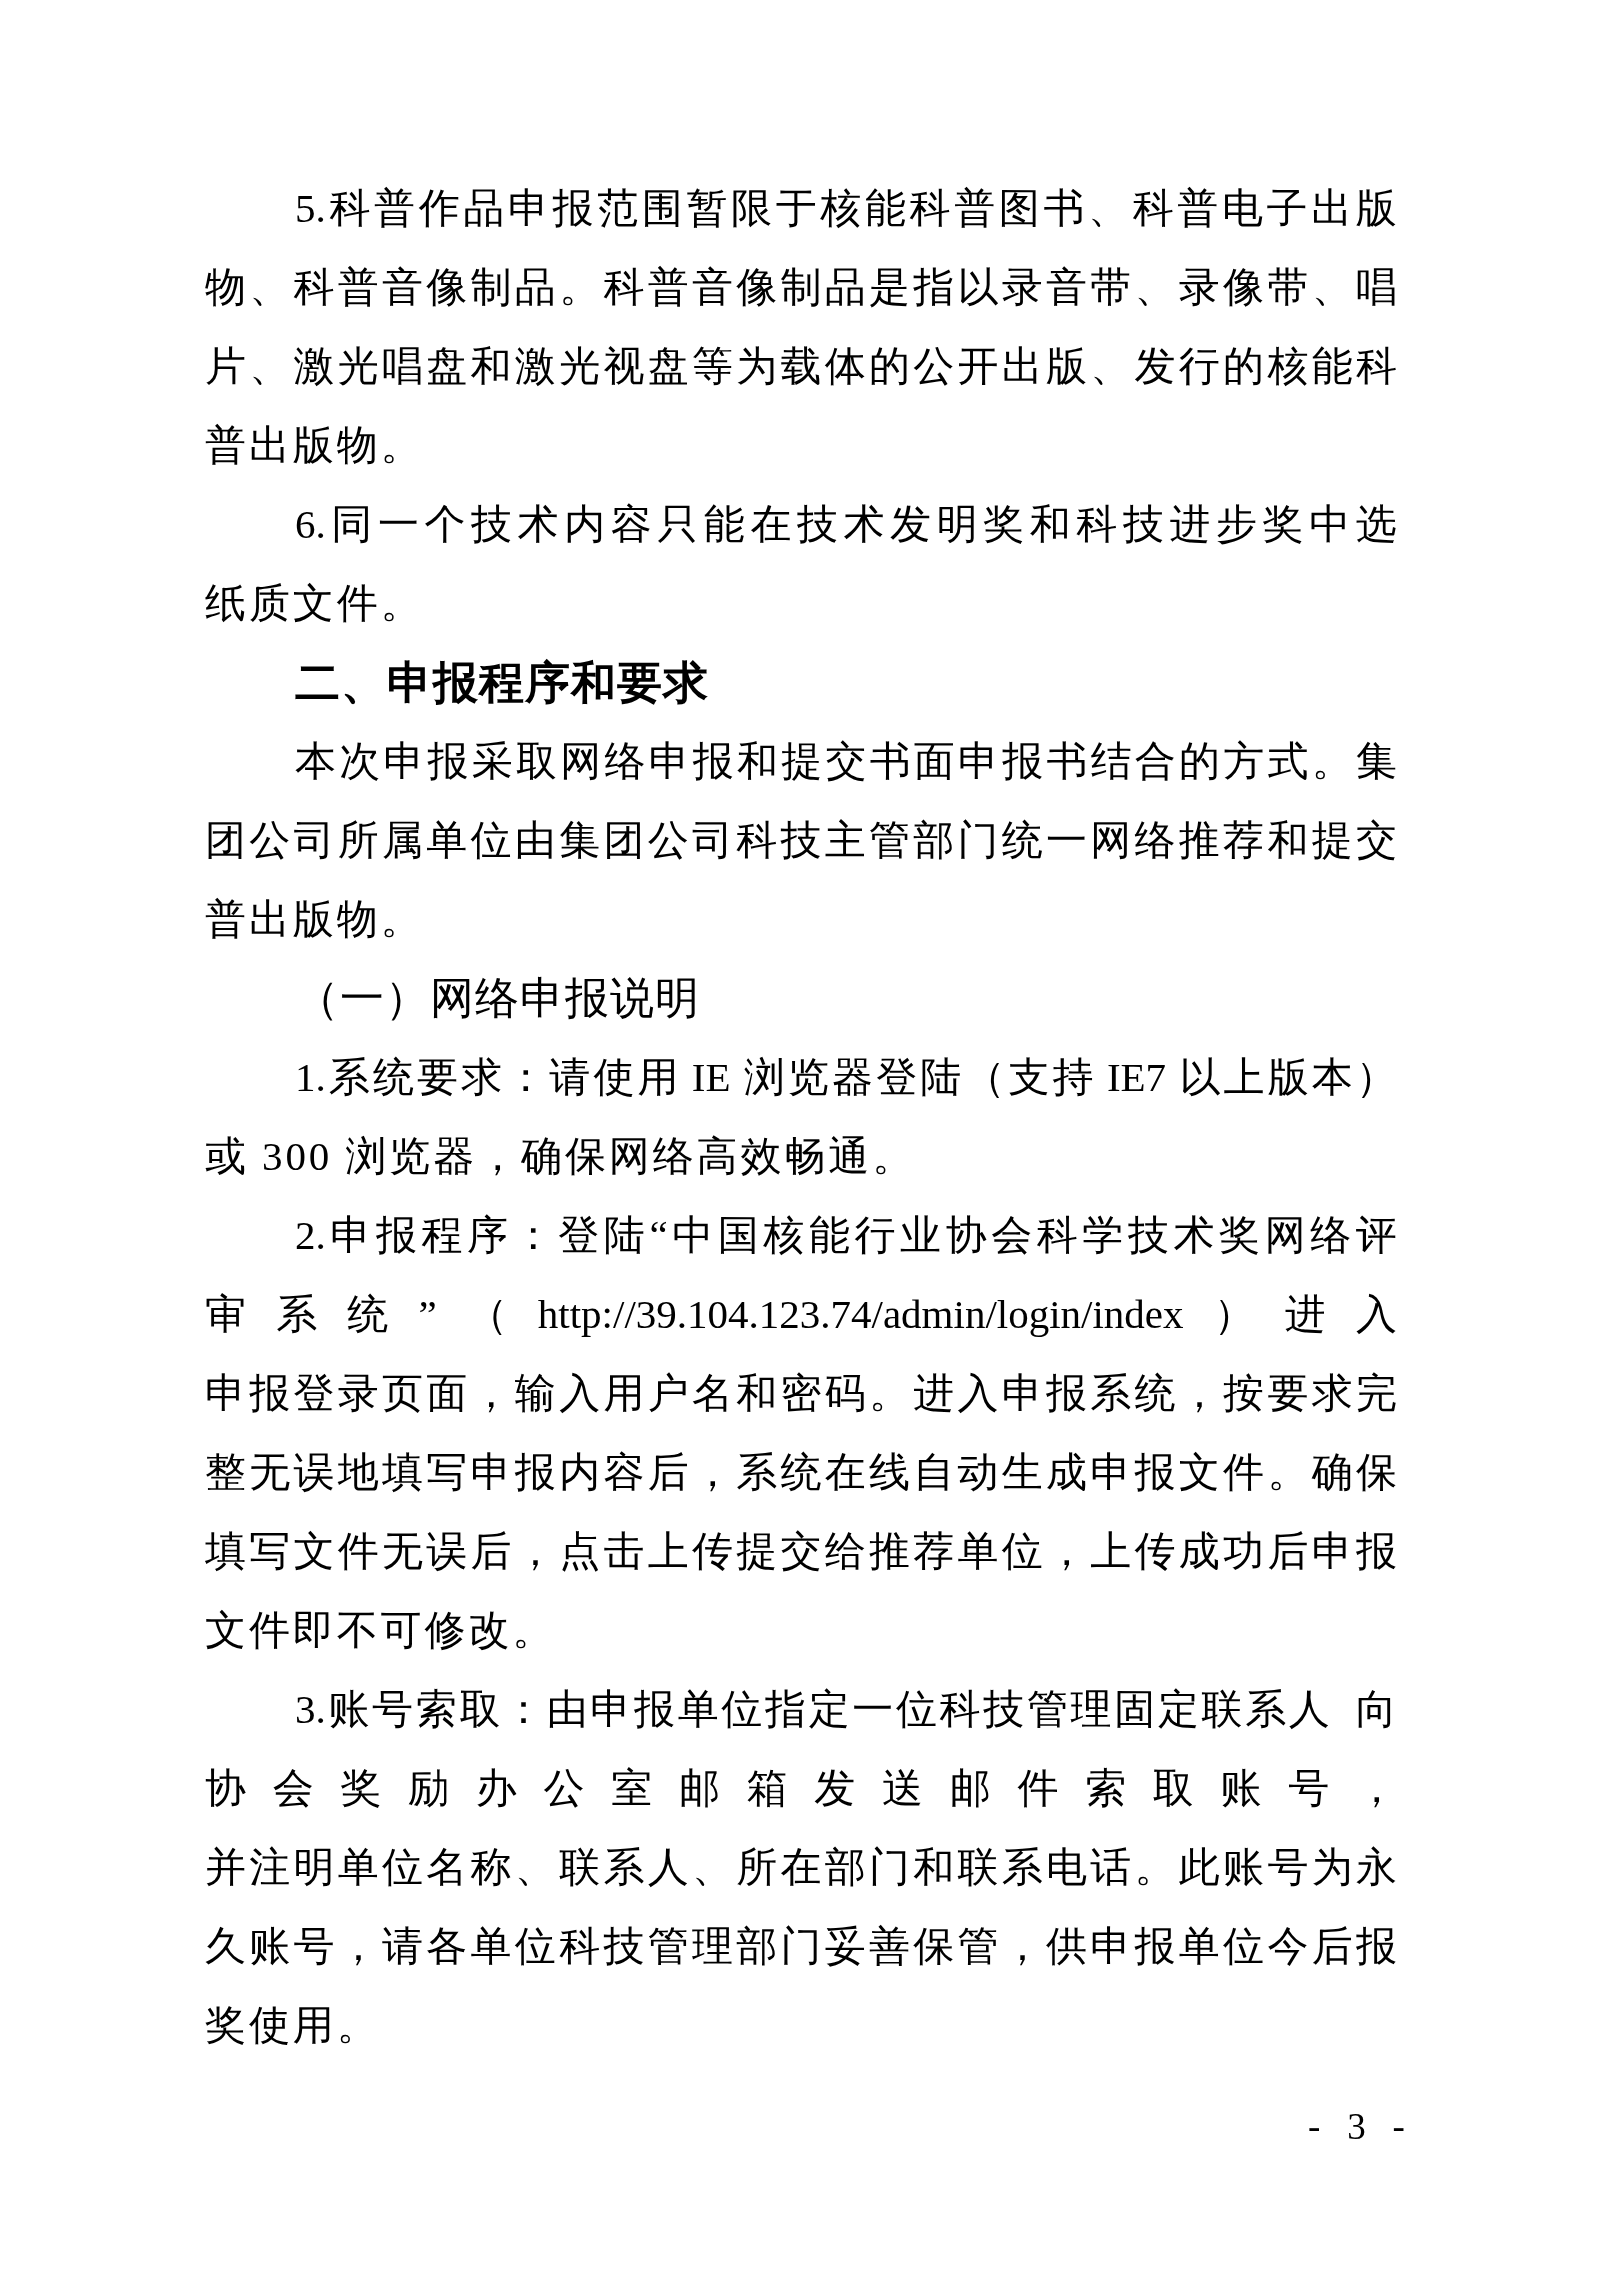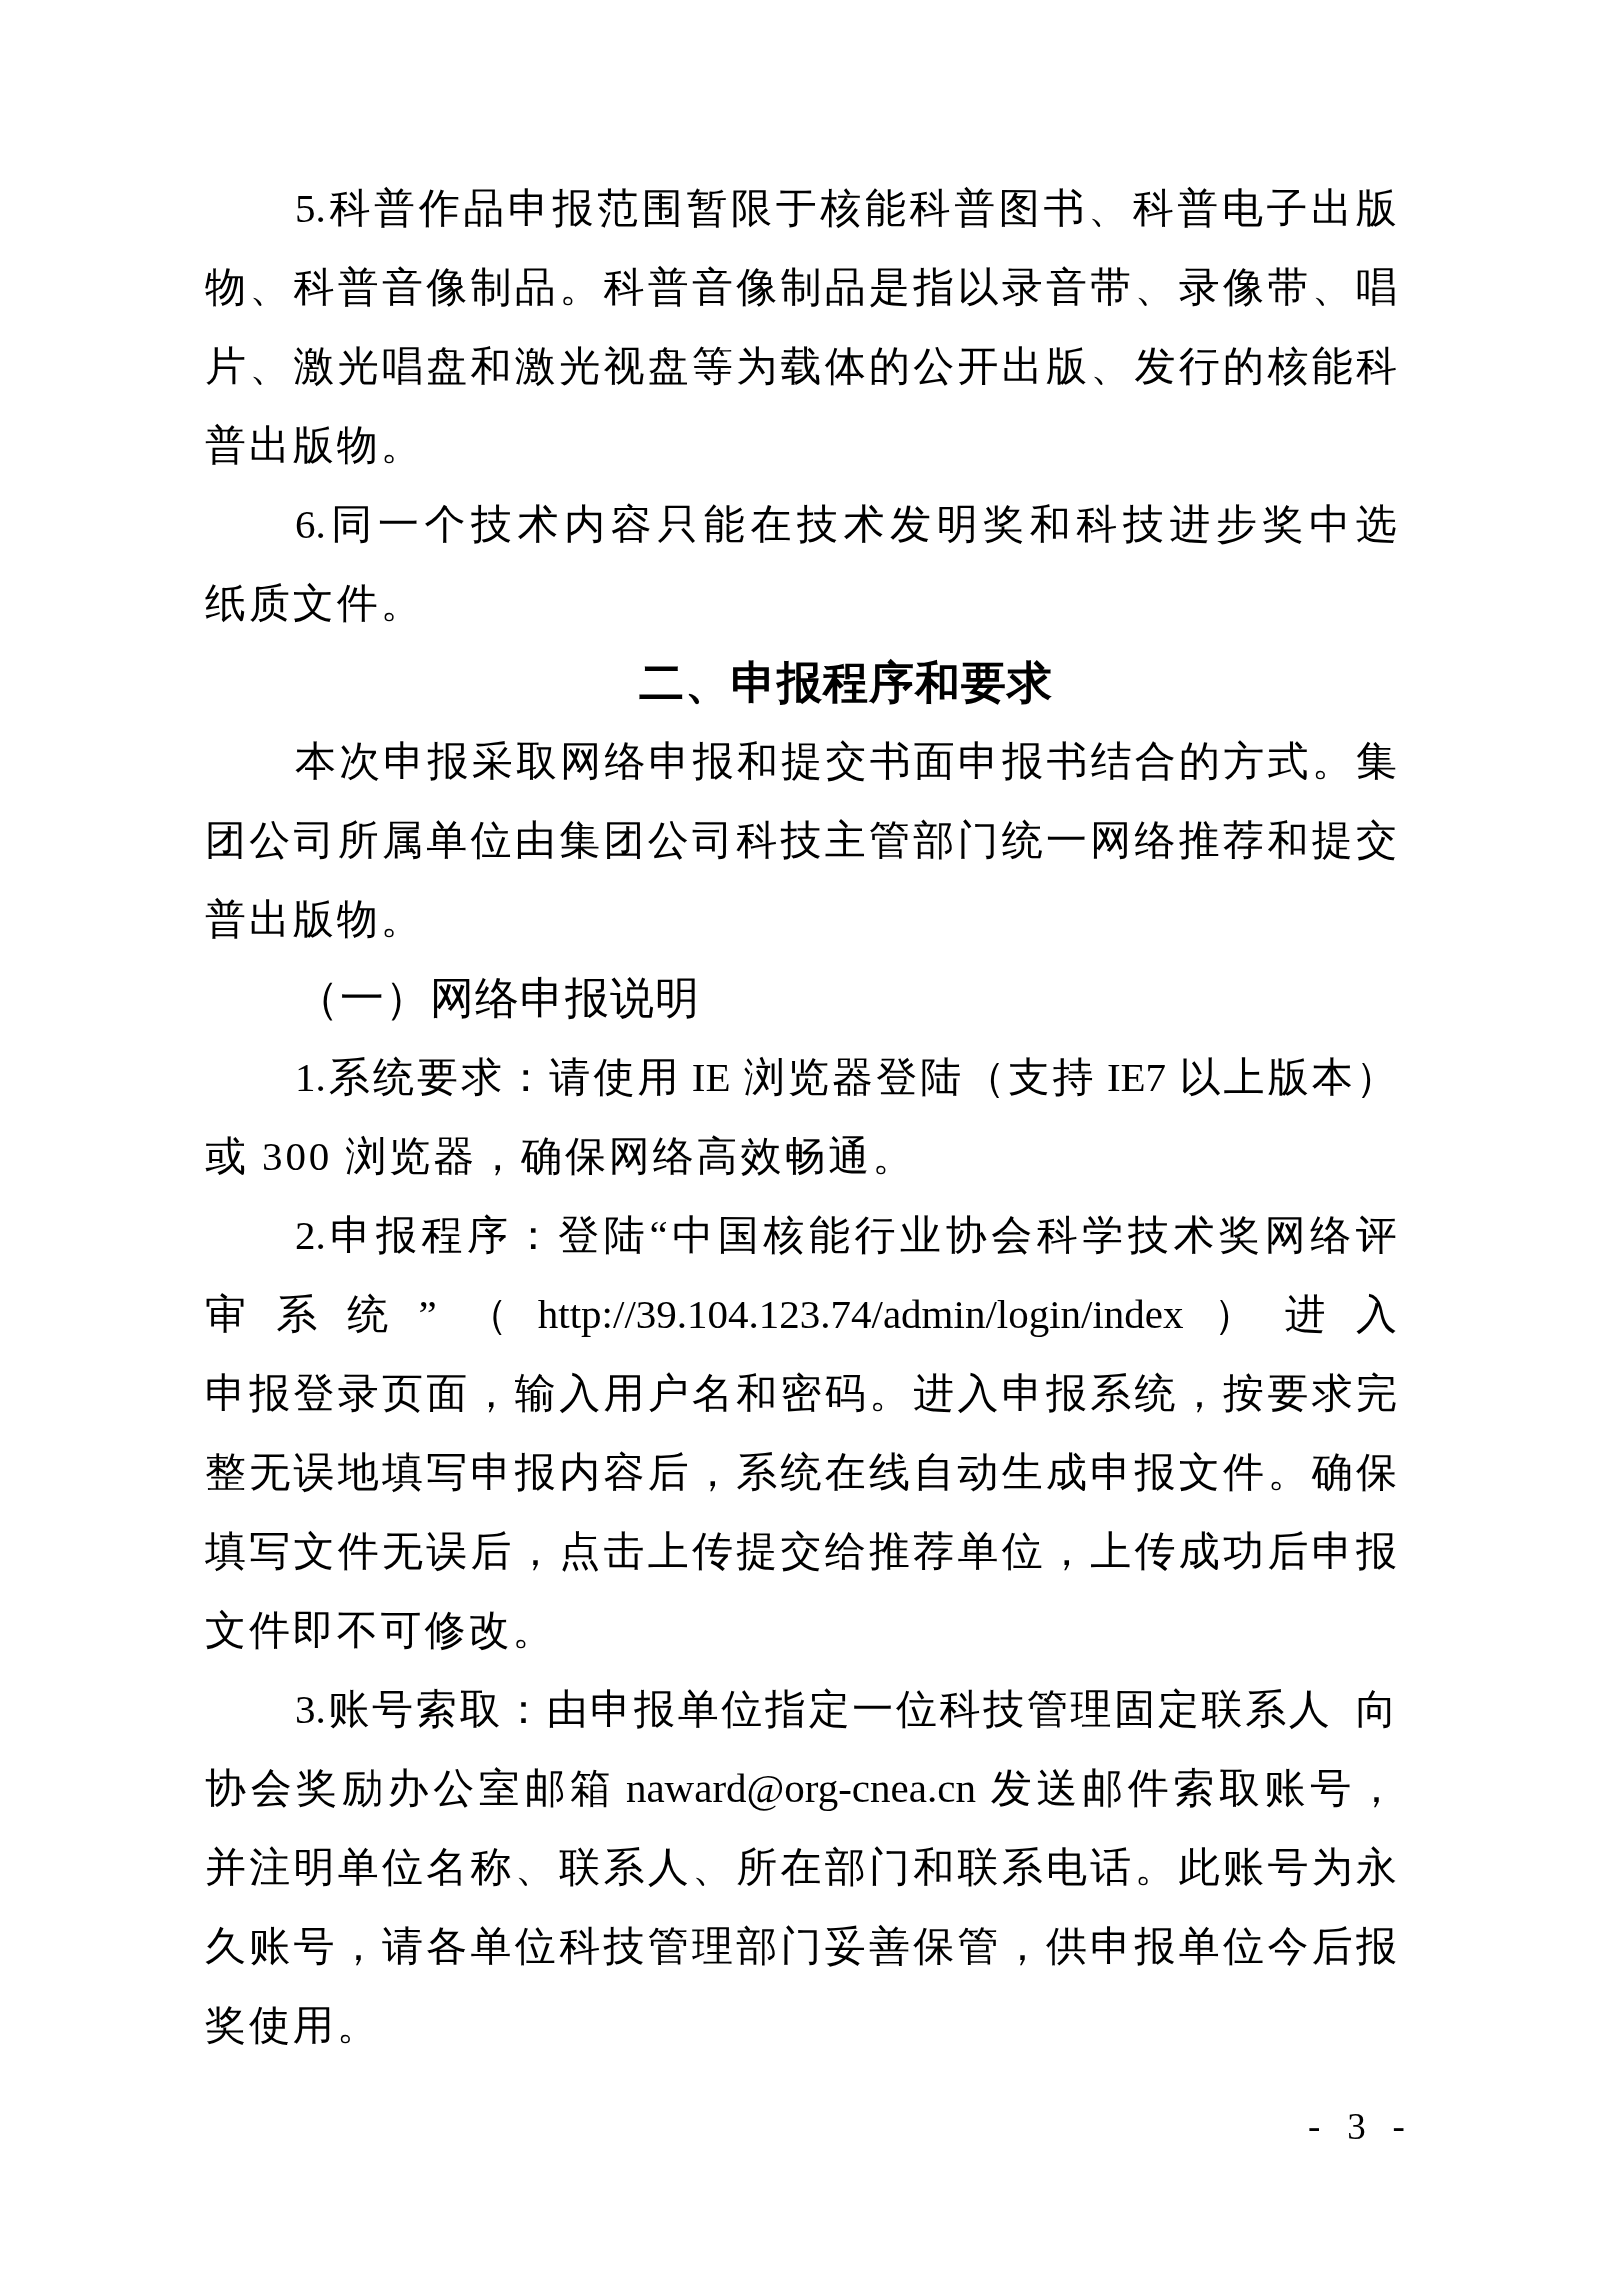--- a/index.html
+++ b/index.html
@@ -40,21 +40,20 @@
     line-height: 79px;
   }
   .line.indent {
     padding-left: 90px;
   }
   .line.heading {
     font-family: "Liberation Sans", "DejaVu Sans", sans-serif;
     font-weight: 700;
     font-size: 45px;
     letter-spacing: 1px;
-    text-align: center;
   }
   .line.kaiti {
     font-size: 44px;
     letter-spacing: 1px;
   }
   .page-number {
     position: absolute;
     left: 1308px;
     top: 2088px;
     height: 78px;
@@ -425,21 +424,20 @@
       <div class="line body justify">
         <span>协</span>
         <span>会</span>
         <span>奖</span>
         <span>励</span>
         <span>办</span>
         <span>公</span>
         <span>室</span>
         <span>邮</span>
         <span>箱</span>
-        <span> naward@org-cnea.cn </span>
         <span>发</span>
         <span>送</span>
         <span>邮</span>
         <span>件</span>
         <span>索</span>
         <span>取</span>
         <span>账</span>
         <span>号</span>
         <span>，</span>
       </div>

